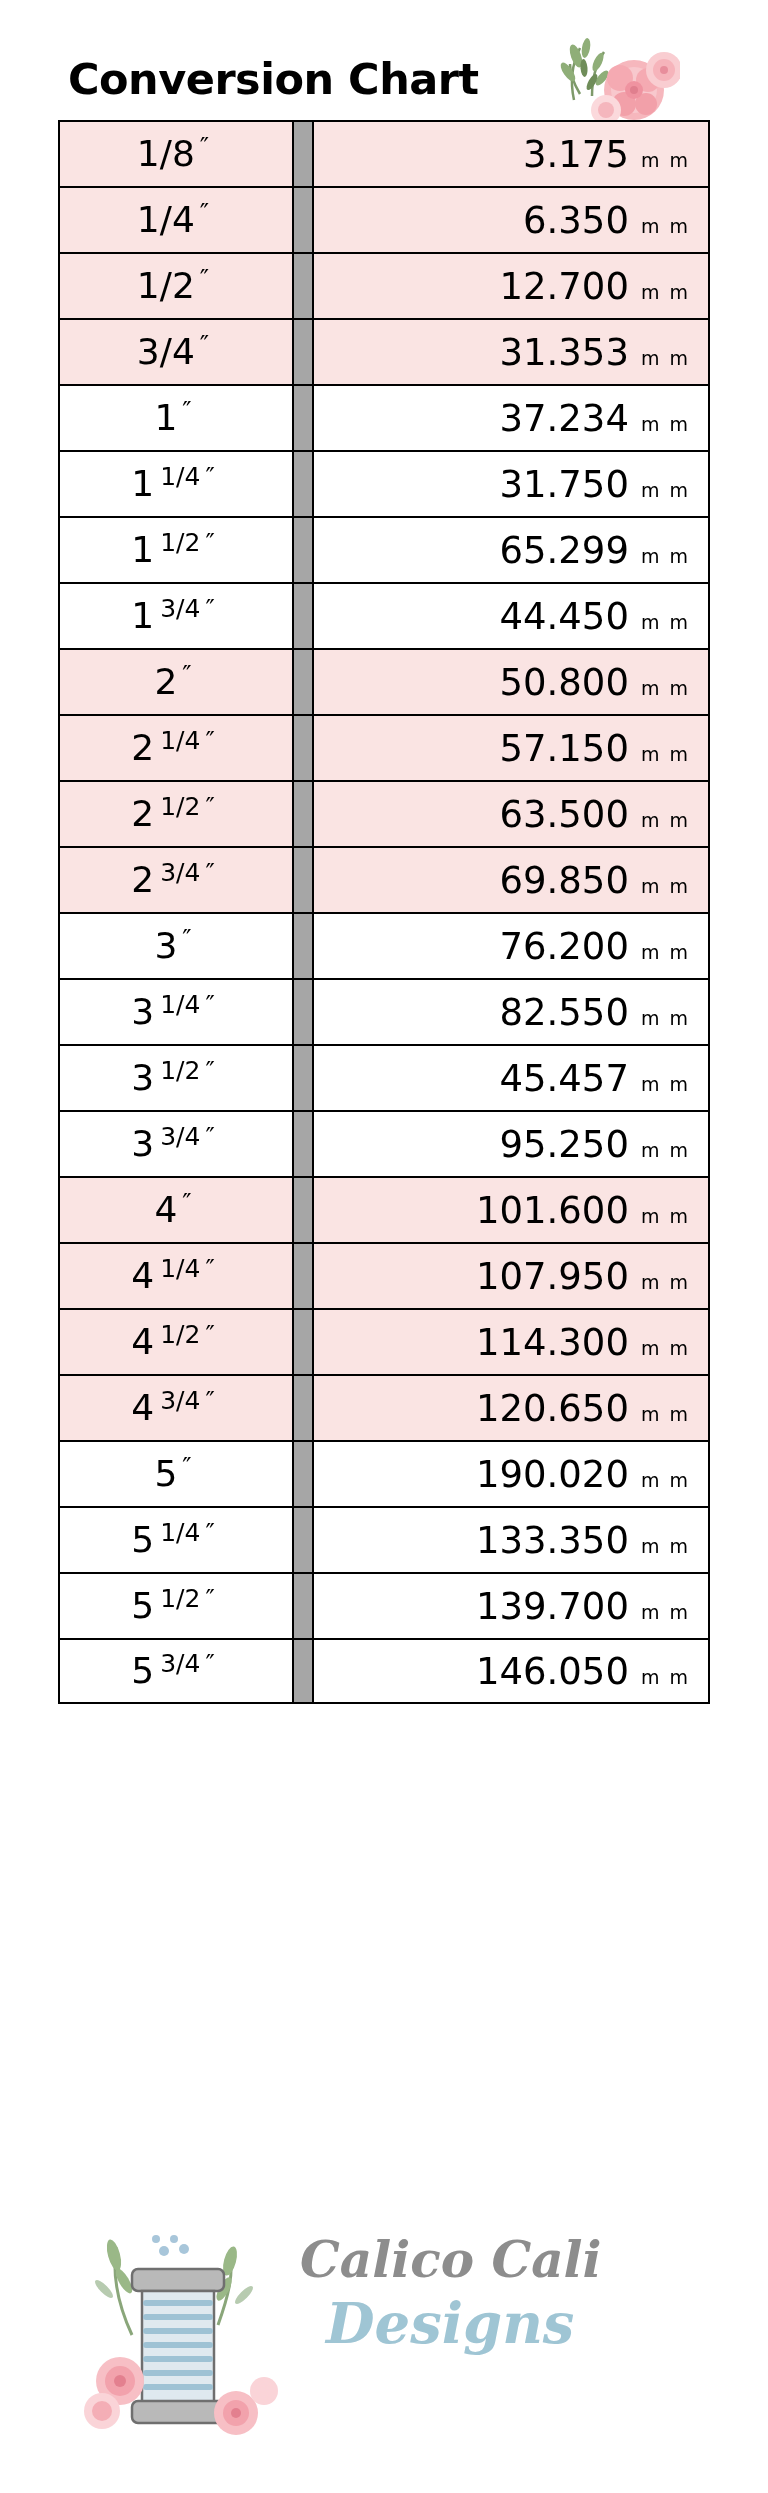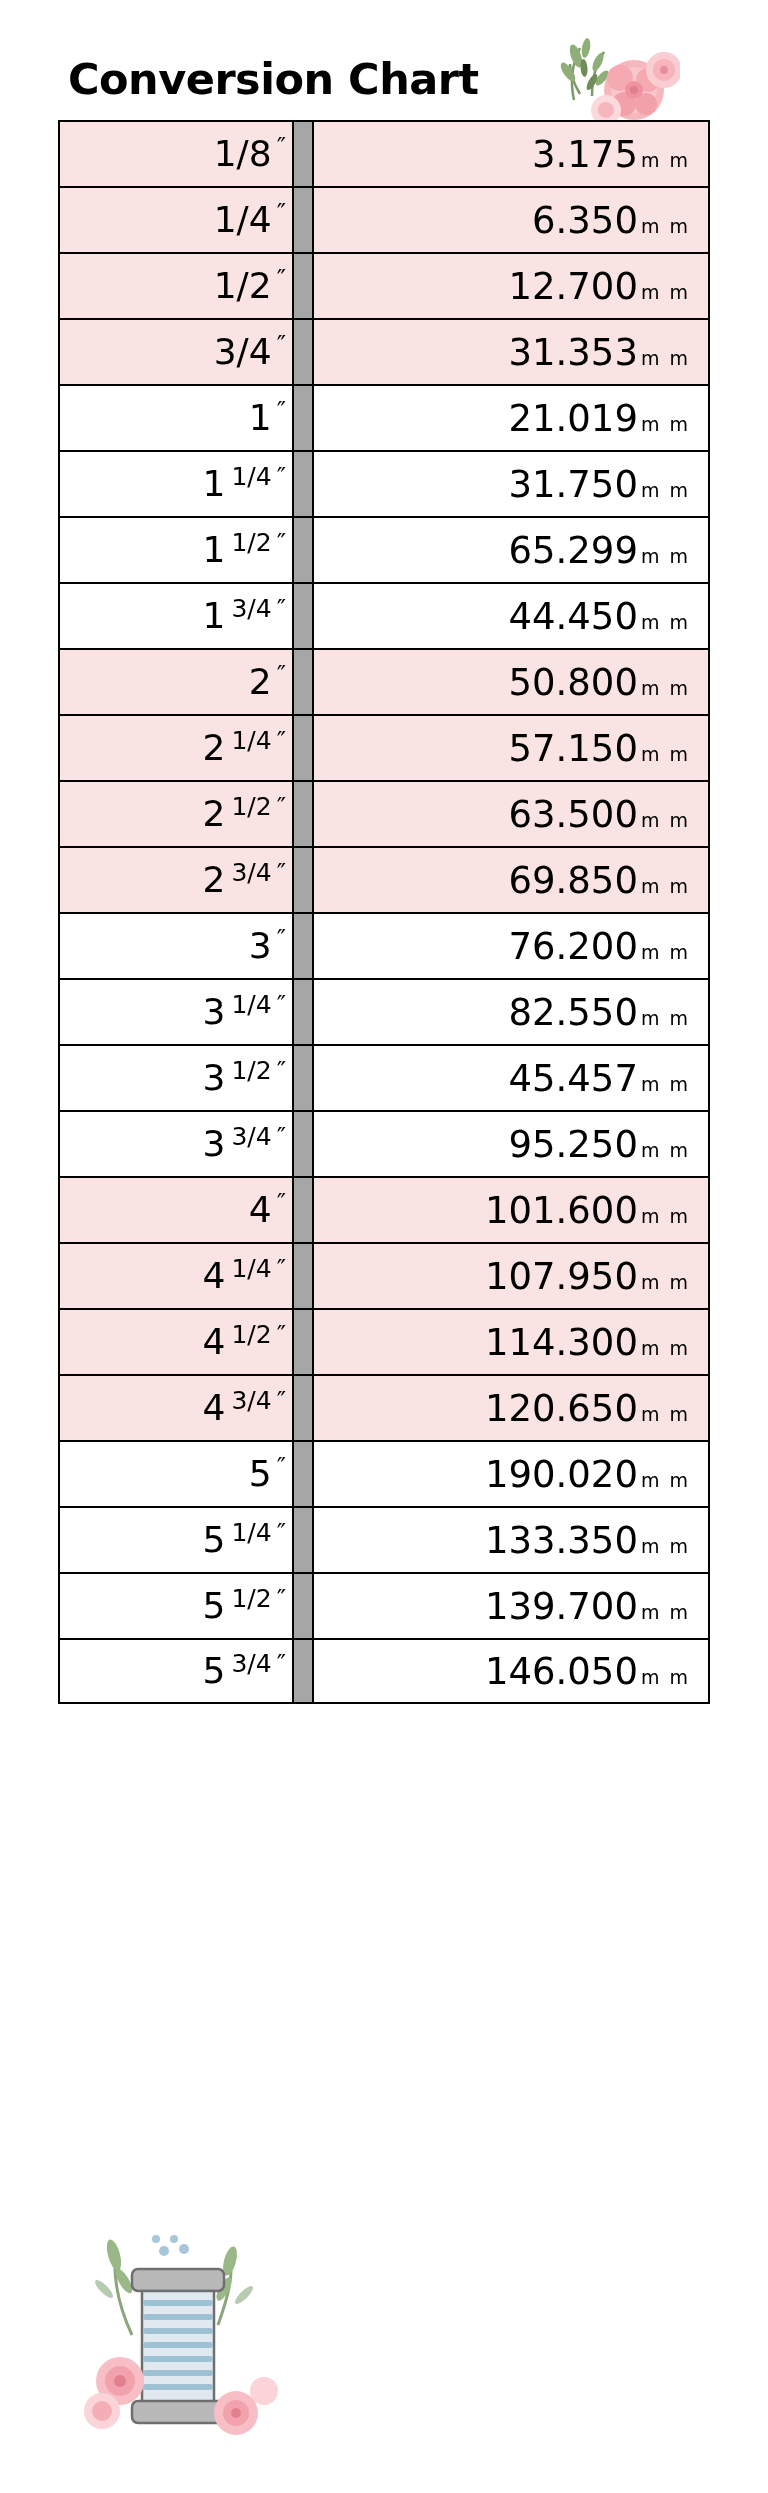--- a/index.html
+++ b/index.html
@@ -70,21 +70,21 @@
     border-bottom-width: 2px;
   }
   .row.pink {
     background: #fae4e3;
   }
   .cell-in {
     width: 232px;
     box-sizing: border-box;
     display: flex;
     align-items: center;
-    justify-content: flex-end;
+    justify-content: center;
     padding-right: 6px;
     position: relative;
   }
   .divider {
     width: 22px;
     background: #a6a6a6;
     border-left: 2px solid #000000;
     border-right: 2px solid #000000;
     box-sizing: border-box;
   }
@@ -130,21 +130,21 @@
   .mm-val {
     font-size: 37px;
     color: #000000;
     line-height: 1;
     font-weight: normal;
   }
   .mm-unit {
     font-size: 19px;
     color: #000000;
     line-height: 1;
-    margin-left: 3px;
+    margin-left: 12px;
     letter-spacing: 2px;
     position: relative;
     top: 6px;
   }
 
   
   .footer {
     position: absolute;
     left: 0;
     top: 2175px;
@@ -281,21 +281,21 @@
           <span class="mm-unit">m m</span>
         </div>
       </div>
       <div class="row">
         <div class="cell-in">
           <span class="in-whole">1</span>
           <span class="in-mark">″</span>
         </div>
         <div class="divider"></div>
         <div class="cell-mm">
-          <span class="mm-val">21.019</span>
+          <span class="mm-val">37.234</span>
           <span class="mm-unit">m m</span>
         </div>
       </div>
       <div class="row">
         <div class="cell-in">
           <span class="in-whole">1</span>
           <span class="in-frac sup">1/4</span>
           <span class="in-mark">″</span>
         </div>
         <div class="divider"></div>
@@ -568,15 +568,19 @@
         </g>
 
         <g fill="#a8c6da">
           <circle cx="96" cy="66" r="5"></circle>
           <circle cx="106" cy="54" r="4"></circle>
           <circle cx="116" cy="64" r="5"></circle>
           <circle cx="88" cy="54" r="4"></circle>
         </g>
       </svg>
     </div>
+    <div class="brand">
+      <div class="brand-line1">Calico Cali</div>
+      <div class="brand-line2">Designs</div>
+    </div>
   </div>
 
 </div>
 
 </body></html>

